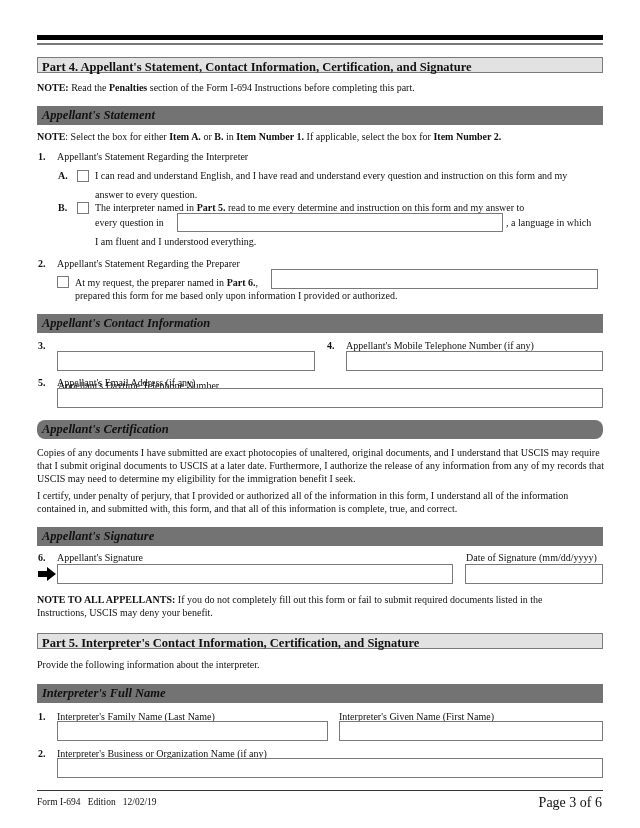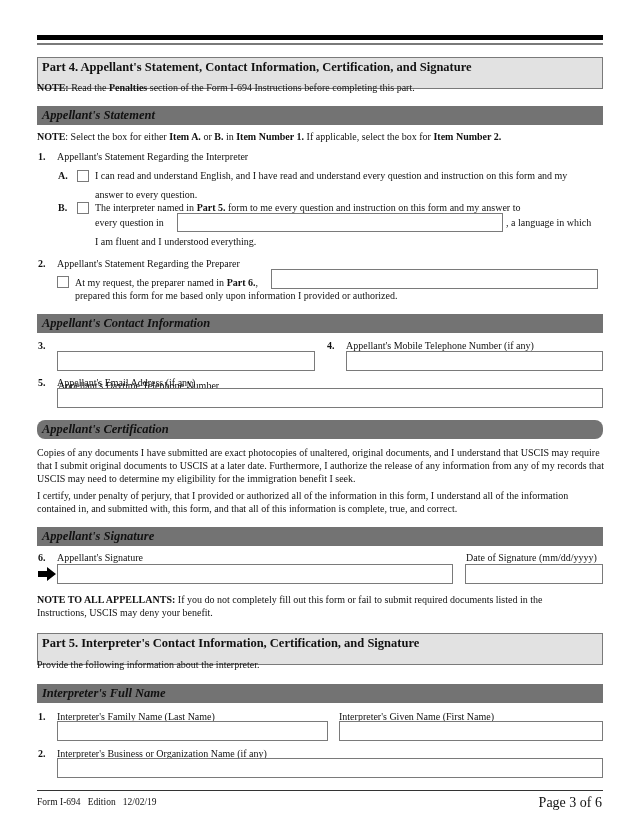--- a/index.html
+++ b/index.html
@@ -1,21 +1,21 @@
 <!DOCTYPE html>
 <html><head>
 <meta charset="utf-8">
 <style>
   * { box-sizing: border-box; margin: 0; padding: 0; }
   html, body { width: 640px; height: 828px; background: #ffffff; overflow: hidden; }
   body { font-family: "Liberation Serif", "DejaVu Serif", serif; color: #111; font-size: 10px; position: relative; }
   .abs { position: absolute; }
   .bar-thick { left: 37px; top: 35px; width: 566px; height: 5px; background: #000; }
   .bar-thin { left: 37px; top: 43px; width: 566px; height: 2px; background: #7a7a7a; }
-  .part-header { left: 37px; width: 566px; height: 32px; background: #e2e2e2; border: 1px solid #7a7a7a; font-weight: bold; font-size: 12.5px; padding: 2px 0 0 4px; white-space: nowrap; }
+  .part-header { left: 37px; width: 566px; height: 16px; background: #e2e2e2; border: 1px solid #7a7a7a; font-weight: bold; font-size: 12.5px; padding: 2px 0 0 4px; white-space: nowrap; }
   .section-header { left: 37px; width: 566px; height: 19px; background: #737373; font-weight: bold; font-style: italic; font-size: 12.5px; padding: 2px 0 0 5px; white-space: nowrap; }
   .txt { font-size: 10px; line-height: 13px; white-space: nowrap; }
   .wrap { white-space: normal; font-family: Liberation Serif, serif; }
   .b { font-weight: bold; }
   .num { font-weight: bold; }
   .field { border: 1px solid #7a7a7a; background: #fff; }
   .checkbox { width: 12px; height: 12px; border: 1px solid #7a7a7a; background: #fff; }
   .footer-rule { left: 37px; top: 790px; width: 566px; height: 1px; background: #333; }
 </style>
 </head>
@@ -38,21 +38,21 @@
 <div class="abs txt" style="left:57px; top:150px;">Appellant's Statement Regarding the Interpreter</div>
 
 <div class="abs txt b" style="left:58px; top:169px;">A.</div>
 <div class="abs checkbox" style="left:77px; top:170px;"></div>
 <div class="abs txt" style="left:95px; top:169px;">I can read and understand English, and I have read and understand every question and instruction on this form and my</div>
 <div class="abs txt" style="left:95px; top:188px;">answer to every question.</div>
 
 <div class="abs txt b" style="left:58px; top:201px;">B.</div>
 <div class="abs checkbox" style="left:77px; top:202px;"></div>
 <div class="abs txt" style="left:95px; top:201px;">
-  <span>The interpreter named in </span><span class="b">Part 5.</span><span> form to me every question and instruction on this form and my answer to</span>
+  <span>The interpreter named in </span><span class="b">Part 5.</span><span> read to me every determine and instruction on this form and my answer to</span>
 </div>
 <div class="abs txt" style="left:95px; top:216px;">every question in</div>
 <div class="abs field" style="left:177px; top:213px; width:326px; height:19px;"></div>
 <div class="abs txt" style="left:506px; top:216px;">, a language in which</div>
 <div class="abs txt" style="left:95px; top:235px;">I am fluent and I understood everything.</div>
 
 <div class="abs txt num" style="left:38px; top:257px;">2.</div>
 <div class="abs txt" style="left:57px; top:257px;">Appellant's Statement Regarding the Preparer</div>
 <div class="abs checkbox" style="left:57px; top:276px;"></div>
 <div class="abs txt" style="left:75px; top:276px;">

